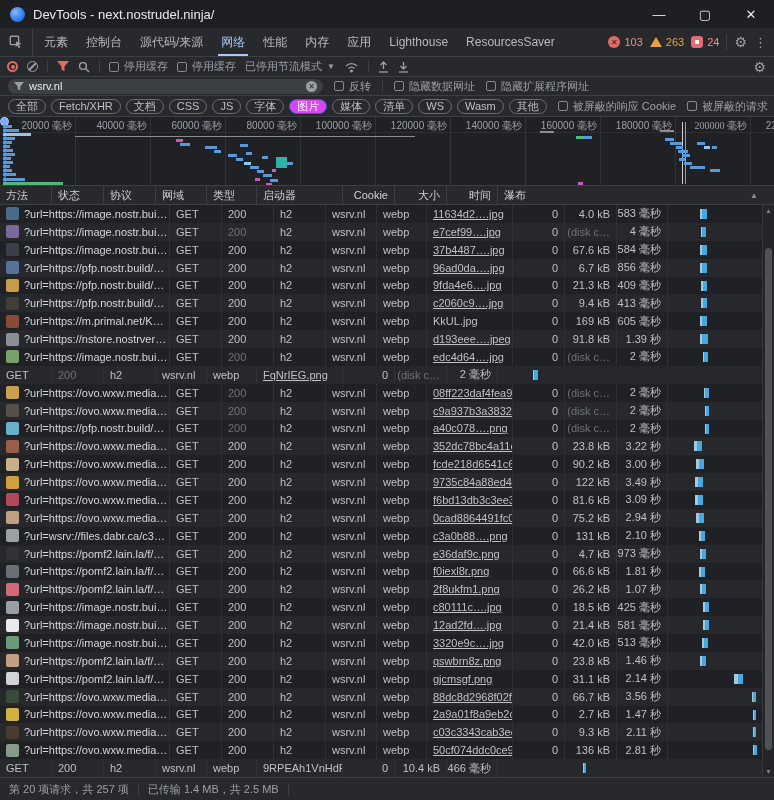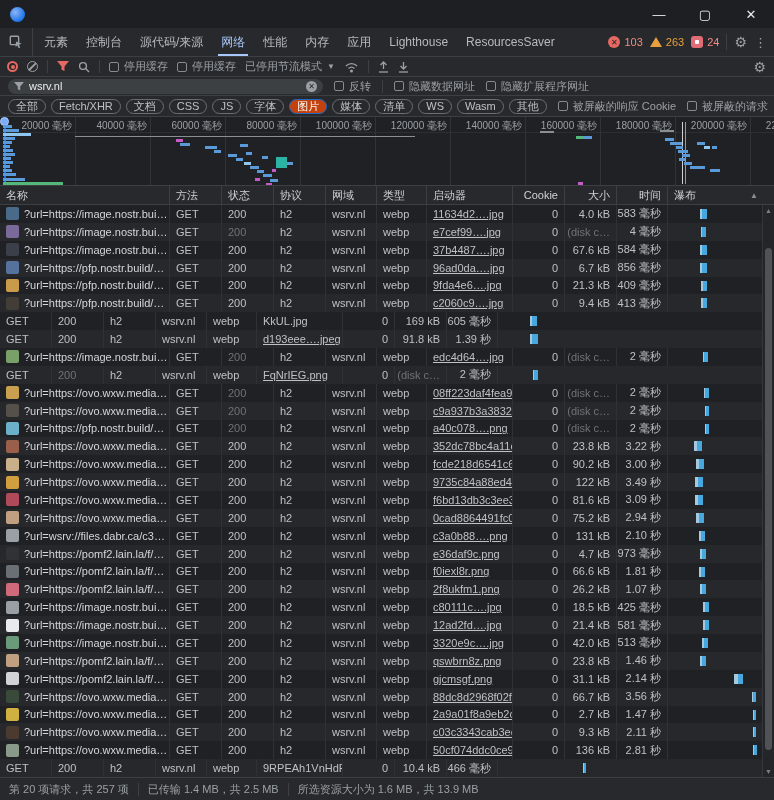--- a/index.html
+++ b/index.html
@@ -46,21 +46,21 @@
   .caret { font-size:8px; color:#9aa0a6; }
   .gear-right { position:absolute; right:8px; }
   
   .filterrow { height:19px; background:#28292c; border-bottom:1px solid #3c4043; display:flex; align-items:center; gap:11px; padding:0 8px; font-size:11px; color:#9aa0a6; }
   .pill { width:315px; height:15px; background:#3c4043; border-radius:8px; display:flex; align-items:center; padding:0 6px; gap:5px; flex:none; }
   .pill input { background:transparent; border:0; outline:none; color:#e8eaed; font-size:11px; flex:1; font-family:inherit; min-width:0; }
   .pill-clear { width:11px; height:11px; border-radius:50%; background:#9aa0a6; color:#28292c; font-size:8px; font-weight:bold; display:flex; align-items:center; justify-content:center; flex:none; }
   
   .chiprow { height:21px; background:#28292c; border-bottom:1px solid #3c4043; display:flex; align-items:center; gap:5px; padding:0 8px; font-size:11px; color:#bdc1c6; white-space:nowrap; }
   .chip { border:1px solid #696e74; border-radius:9px; height:15px; display:flex; align-items:center; padding:0 7px; flex:none; }
-  .chip.active { background:#c2410c; border-color:#1b6ac6; color:#fff; }
+  .chip.active { background:#d946ef; border-color:#1b6ac6; color:#fff; }
   .chk-group { display:flex; align-items:center; gap:5px; color:#9aa0a6; margin-left:6px; }
   
   .overview { height:69px; background:#202124; border-bottom:1px solid #3c4043; position:relative; overflow:hidden; }
   .ruler-label { position:absolute; top:2px; font-size:10px; color:#9aa0a6; transform:translateX(-100%); white-space:nowrap; }
   .gridline { position:absolute; top:0; bottom:0; width:1px; background:#323337; }
   .ruler-base { position:absolute; left:0; right:0; top:15px; height:1px; background:#2d2e32; }
   .tl-bar { position:absolute; }
   .tl-sel-line { position:absolute; left:4px; top:0; bottom:0; width:2px; background:#1a73e8; }
   .tl-handle { position:absolute; left:0; top:0; width:9px; height:9px; border-radius:50%; background:#7cacf8; border:1px solid #aecbfa; }
   
@@ -89,20 +89,21 @@
   .scroll-thumb { position:absolute; left:2px; width:7px; top:43px; height:502px; background:#4f5358; border-radius:4px; }
   
   .statusbar { height:23px; background:#28292c; border-top:1px solid #3c4043; display:flex; align-items:center; gap:9px; padding:0 9px; font-size:11px; color:#9aa0a6; white-space:nowrap; }
   svg { display:block; flex:none; }
 </style>
 </head>
 <body>
 
 <div class="titlebar">
   <span class="logo"></span>
+  <span>DevTools - next.nostrudel.ninja/</span>
   <div class="win-controls">
     <span class="win-btn">—</span>
     <span class="win-btn">▢</span>
     <span class="win-btn">✕</span>
   </div>
 </div>
 
 <div class="tabbar">
   <span class="inspect-wrap">
     <svg width="14" height="14" viewBox="0 0 16 16">
@@ -248,21 +249,21 @@
     <div class="ruler-label" style="left: 372px;">100000 毫秒</div>
     <div class="gridline" style="left: 450px;"></div>
     <div class="ruler-label" style="left: 447px;">120000 毫秒</div>
     <div class="gridline" style="left: 525px;"></div>
     <div class="ruler-label" style="left: 522px;">140000 毫秒</div>
     <div class="gridline" style="left: 600px;"></div>
     <div class="ruler-label" style="left: 597px;">160000 毫秒</div>
     <div class="gridline" style="left: 675px;"></div>
     <div class="ruler-label" style="left: 672px;">180000 毫秒</div>
     <div class="gridline" style="left: 750px;"></div>
-    <div class="ruler-label" style="left: 747px;">200000 毫秒</div>
+    <div class="ruler-label" style="left: 747px; font-family: Liberation Serif, serif;">200000 毫秒</div>
     <div class="ruler-label" style="left: 822px;">220000 毫秒</div>
     <div class="tl-bar" style="left: 3px; top: 8px; width: 9px; height: 3px; background: rgb(91, 154, 217);"></div>
     <div class="tl-bar" style="left: 3px; top: 12px; width: 16px; height: 3px; background: rgb(91, 154, 217);"></div>
     <div class="tl-bar" style="left: 3px; top: 16px; width: 28px; height: 3px; background: rgb(142, 198, 240);"></div>
     <div class="tl-bar" style="left: 3px; top: 20px; width: 12px; height: 3px; background: rgb(91, 154, 217);"></div>
     <div class="tl-bar" style="left: 3px; top: 24px; width: 9px; height: 3px; background: rgb(91, 154, 217);"></div>
     <div class="tl-bar" style="left: 3px; top: 28px; width: 7px; height: 3px; background: rgb(91, 154, 217);"></div>
     <div class="tl-bar" style="left: 3px; top: 32px; width: 10px; height: 3px; background: rgb(91, 154, 217);"></div>
     <div class="tl-bar" style="left: 3px; top: 36px; width: 12px; height: 3px; background: rgb(91, 154, 217);"></div>
     <div class="tl-bar" style="left: 3px; top: 40px; width: 8px; height: 3px; background: rgb(91, 154, 217);"></div>
@@ -308,21 +309,20 @@
     <div class="tl-bar" style="left: 682px; top: 37px; width: 8px; height: 3px; background: rgb(91, 154, 217);"></div>
     <div class="tl-bar" style="left: 679px; top: 41px; width: 6px; height: 3px; background: rgb(91, 154, 217);"></div>
     <div class="tl-bar" style="left: 684px; top: 45px; width: 8px; height: 3px; background: rgb(91, 154, 217);"></div>
     <div class="tl-bar" style="left: 690px; top: 49px; width: 15px; height: 3px; background: rgb(91, 154, 217);"></div>
     <div class="tl-bar" style="left: 710px; top: 52px; width: 10px; height: 3px; background: rgb(91, 154, 217);"></div>
     <div class="tl-bar" style="left: 712px; top: 29px; width: 5px; height: 3px; background: rgb(91, 154, 217);"></div>
   </div>
 
 <div class="header" id="thead">
 
-<div class="hc col0">名称</div>
     <div class="hc col1">方法</div>
     <div class="hc col2">状态</div>
     <div class="hc col3">协议</div>
     <div class="hc col4">网域</div>
     <div class="hc col5">类型</div>
     <div class="hc col6">启动器</div>
     <div class="hc col7">Cookie</div>
     <div class="hc col8">大小</div>
     <div class="hc col9">时间</div>
     <div class="hc col10">瀑布</div>
@@ -462,39 +462,47 @@
     <div class="c col8 size">9.4 kB</div>
     <div class="c col9 time">413 毫秒</div>
     <div class="c col10 wfcell">
       <span class="wfbar" style="left: 33px;">
           <i class="g" style="width: 2px;"></i>
           <i class="b" style="width: 4px;"></i>
         </span>
     </div>
   </div>
     <div class="row">
+    <div class="c name col0">
+      <span class="thumb" style="background: rgb(138, 74, 58);"></span>
+      <span class="ntext">?url=https://m.primal.net/K…</span>
+    </div>
     <div class="c col1 method">GET</div>
     <div class="c col2 status">200</div>
     <div class="c col3 proto">h2</div>
     <div class="c col4 domain">wsrv.nl</div>
     <div class="c col5 type">webp</div>
     <div class="c col6 init">
       <span class="itext">KkUL.jpg</span>
     </div>
     <div class="c col7 cookie">0</div>
     <div class="c col8 size">169 kB</div>
     <div class="c col9 time">605 毫秒</div>
     <div class="c col10 wfcell">
       <span class="wfbar" style="left: 32px;">
           <i class="g" style="width: 2px;"></i>
           <i class="b" style="width: 5px;"></i>
         </span>
     </div>
   </div>
     <div class="row">
+    <div class="c name col0">
+      <span class="thumb" style="background: rgb(138, 143, 150);"></span>
+      <span class="ntext">?url=https://nstore.nostrver…</span>
+    </div>
     <div class="c col1 method">GET</div>
     <div class="c col2 status">200</div>
     <div class="c col3 proto">h2</div>
     <div class="c col4 domain">wsrv.nl</div>
     <div class="c col5 type">webp</div>
     <div class="c col6 init">
       <span class="itext link">d193eee….jpeg</span>
     </div>
     <div class="c col7 cookie">0</div>
     <div class="c col8 size">91.8 kB</div>
@@ -1055,14 +1063,13 @@
     <span class="scroll-thumb"></span>
     <span class="scroll-arrow" style="bottom:2px">▼</span>
   </div>
 </div>
 
 <div class="statusbar">
   <span>第 20 项请求，共 257 项</span>
   <span class="divider"></span>
   <span>已传输 1.4 MB，共 2.5 MB</span>
   <span class="divider"></span>
-  <span>所选资源大小为 1.6 MB，共 13.9 MB</span>
 </div>
 
 </body></html>

